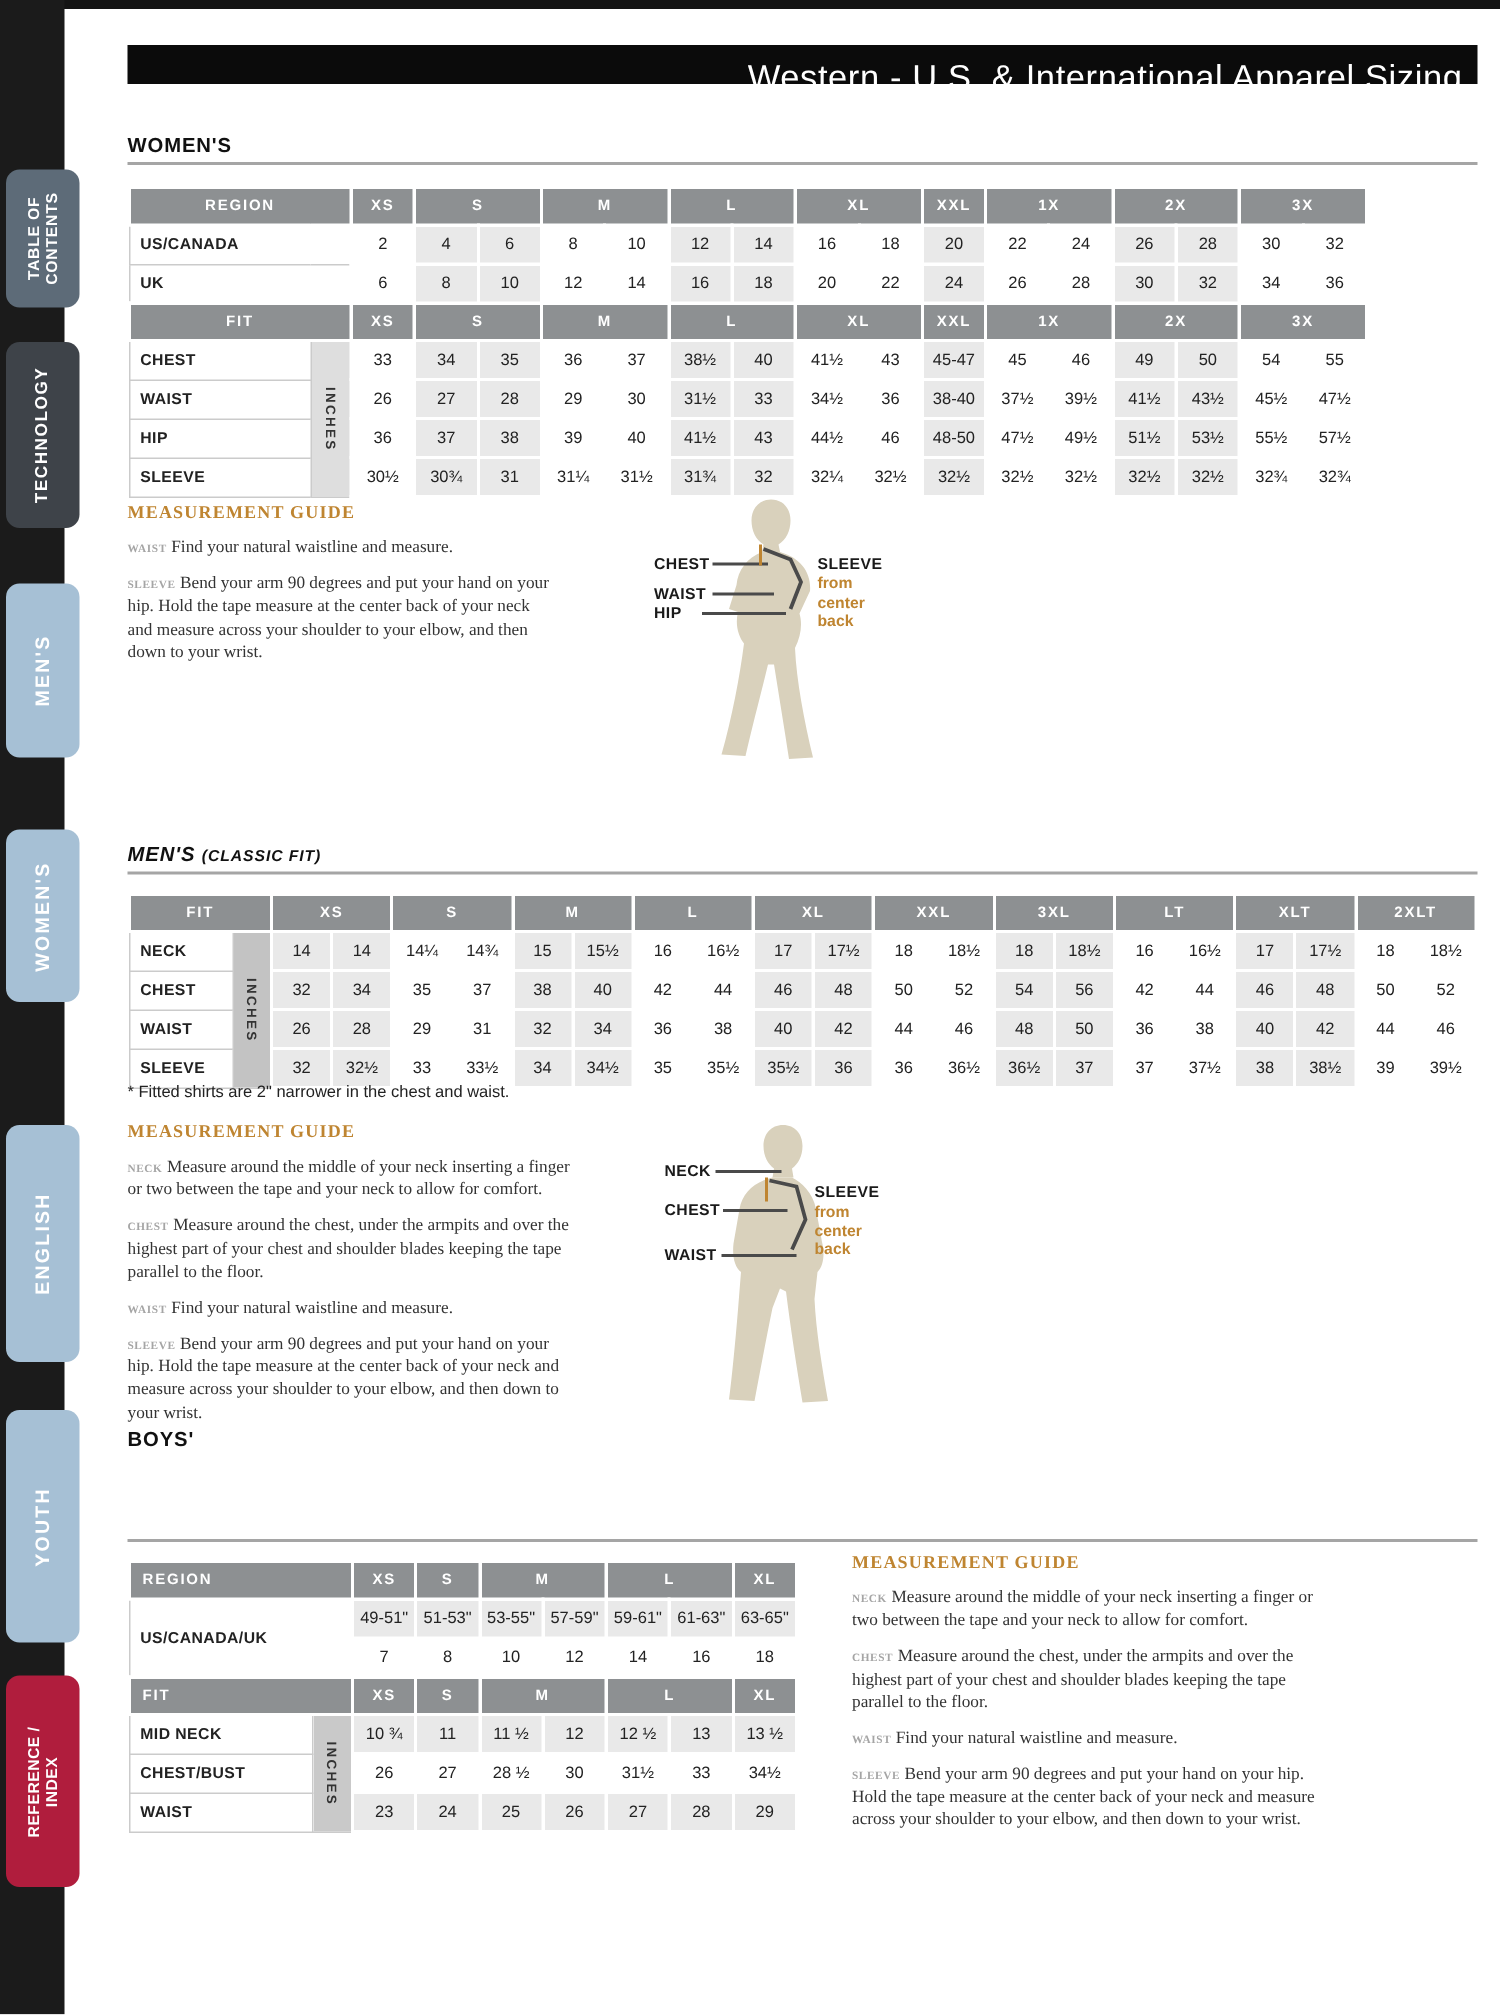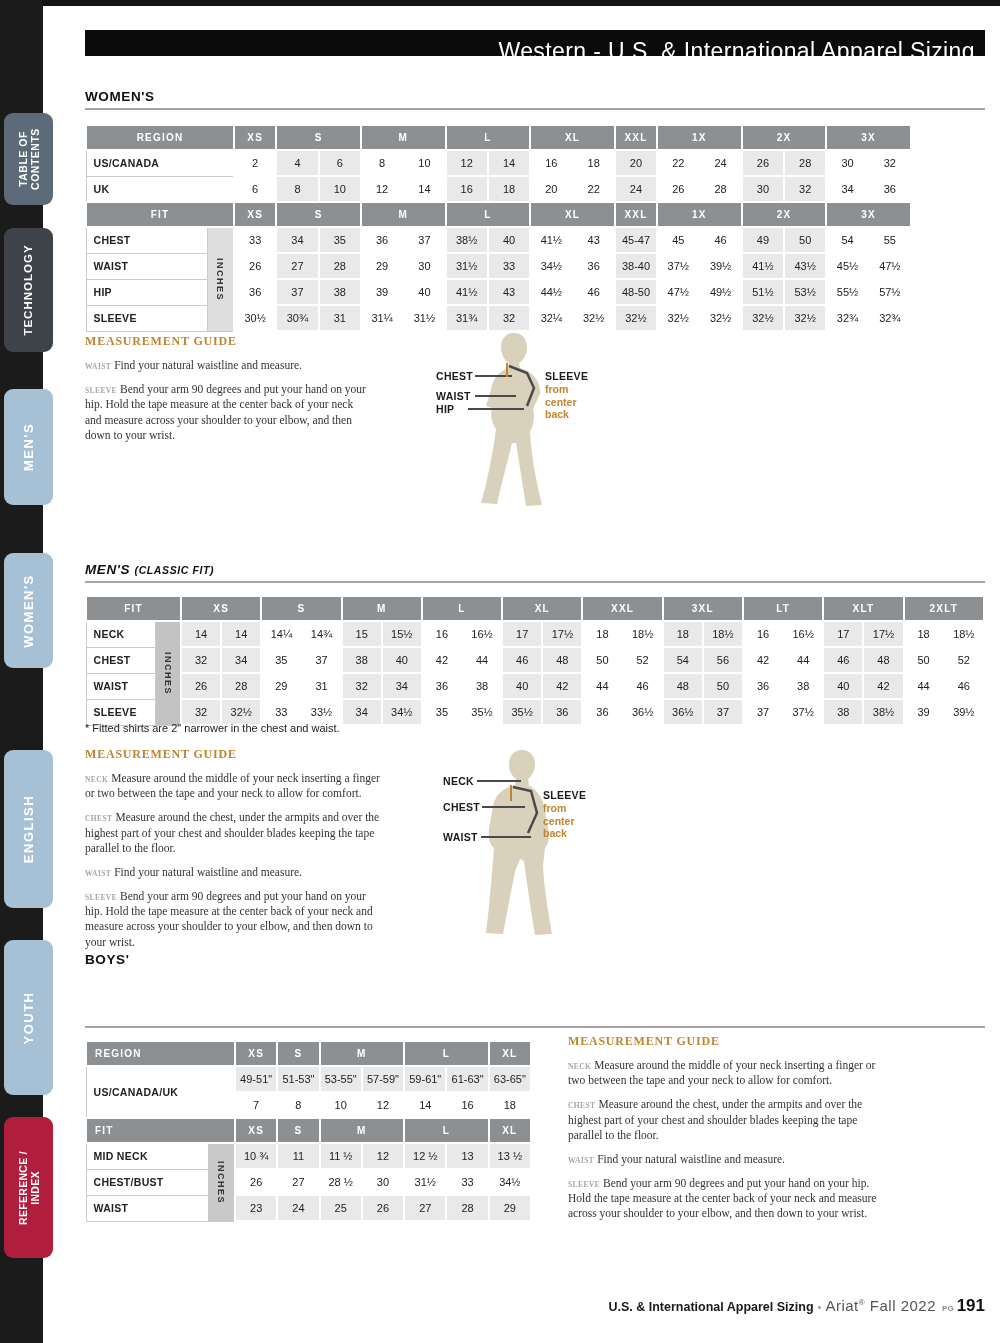--- a/index.html
+++ b/index.html
@@ -553,16 +553,13 @@
   <div class="guide" style="left:568px;top:1034px;width:310px;">
     <p class="g-head">MEASUREMENT GUIDE</p>
     <div class="g-items" id="guide-boys">
         <p class="g-item"><span class="g-term">NECK</span><span>Measure around the middle of your neck inserting a finger or two between the tape and your neck to allow for comfort.</span></p>
         <p class="g-item"><span class="g-term">CHEST</span><span>Measure around the chest, under the armpits and over the highest part of your chest and shoulder blades keeping the tape parallel to the floor.</span></p>
         <p class="g-item"><span class="g-term">WAIST</span><span>Find your natural waistline and measure.</span></p>
         <p class="g-item"><span class="g-term">SLEEVE</span><span>Bend your arm 90 degrees and put your hand on your hip. Hold the tape measure at the center back of your neck and measure across your shoulder to your elbow, and then down to your wrist.</span></p>
       </div>
   </div>
 
-  <div class="footer">
-    <span class="f-bold">U.S. &amp; International Apparel Sizing</span><span class="f-dot">•</span><span class="f-brand"><span>Ariat</span><span class="f-reg">®</span> <span>Fall 2022</span></span><span class="f-pg">PG</span><span class="f-num">191</span>
-  </div>
 </div>
 
 </body></html>

